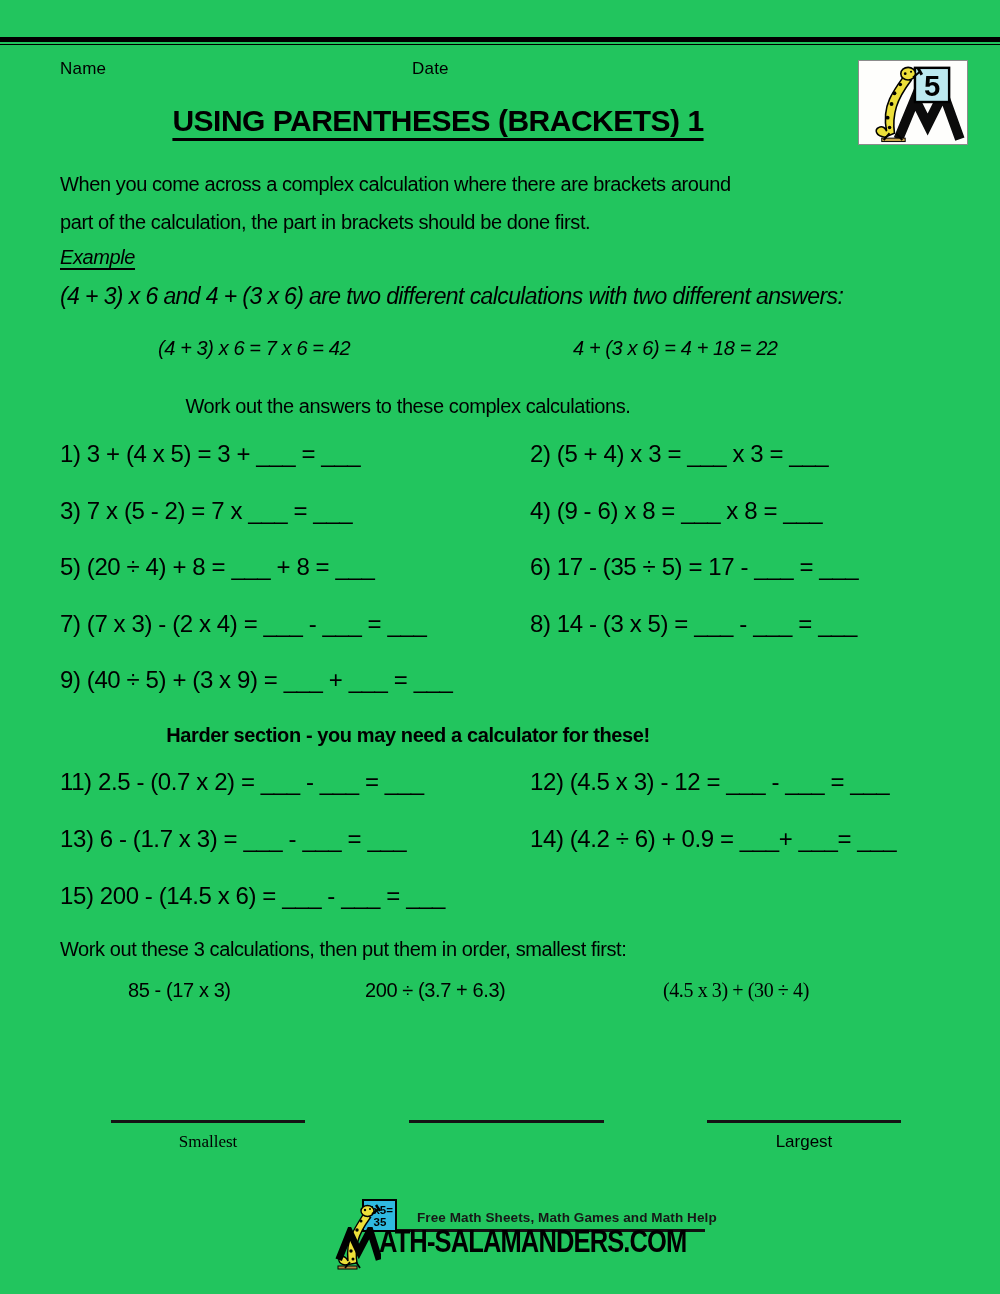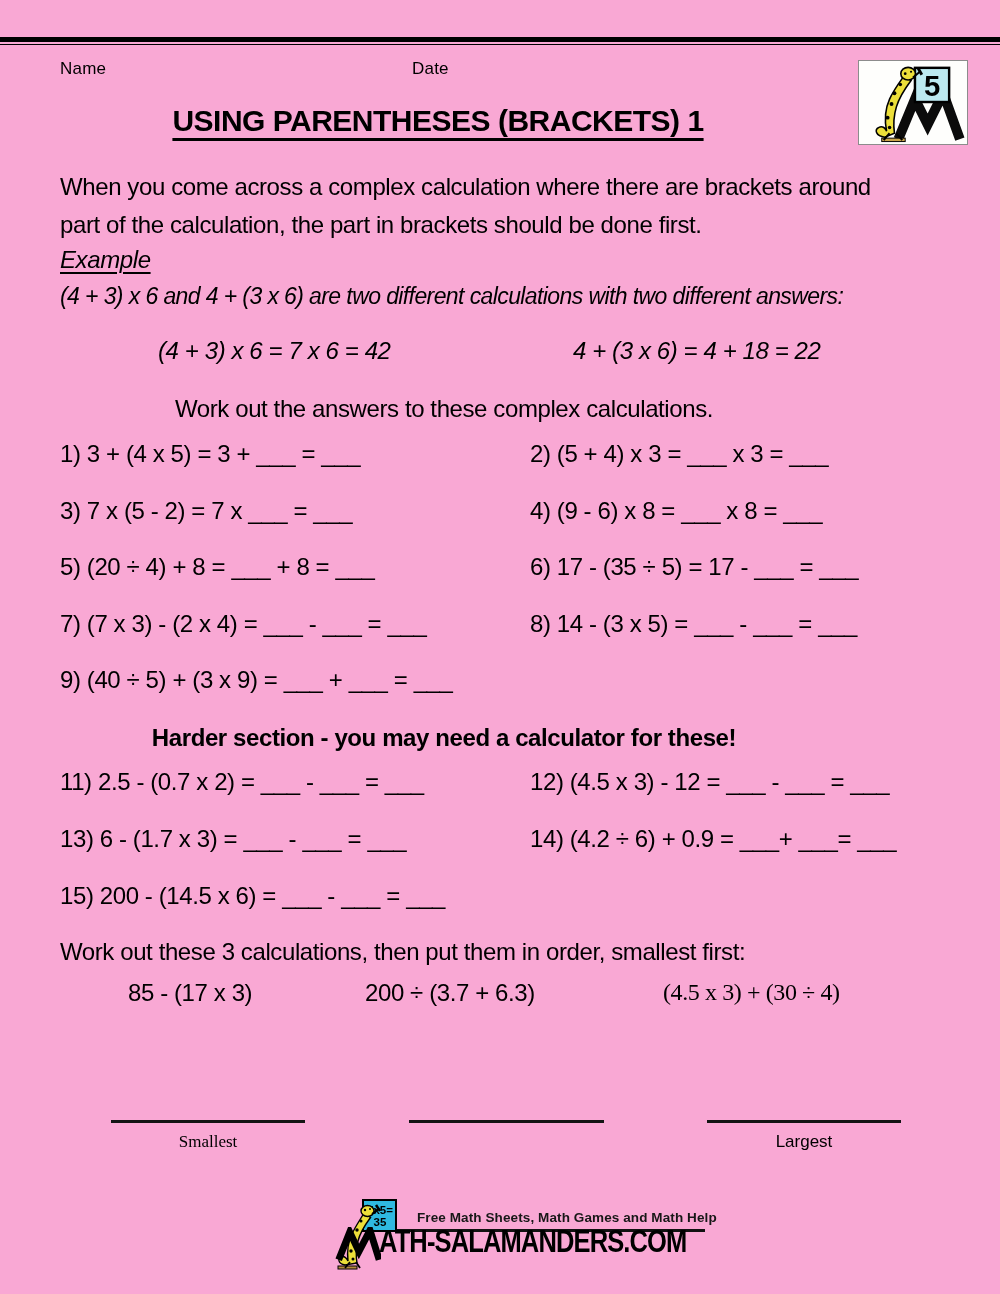--- a/index.html
+++ b/index.html
@@ -1,49 +1,49 @@
 <!DOCTYPE html>
 <html><head>
 <meta charset="utf-8">
 <style>
   html,body { margin:0; padding:0; background:#fdfdf9; }
   .page {
     position:relative; width:1000px; height:1294px;
-    background:#f9a8d4; color:#000;
+    background:#22c55e; color:#000;
     font-family:"Liberation Sans", sans-serif;
     overflow:hidden;
   }
   .abs { position:absolute; white-space:nowrap; }
 
   
   .top-rule { top:37px; left:0; width:1000px; height:2px;
     border-top:5px solid #000; border-bottom:1px solid #000; }
 
   .small-label { font-size:17px; letter-spacing:0.2px; }
   .name-label { top:59px; left:60px; }
   .date-label { top:59px; left:412px; }
 
   .logo-box { top:60px; left:858px; width:110px; height:85px;
     border:1px solid #8c8c8c; background:#fefefc; box-sizing:border-box; }
 
   .page-title { top:104px; left:0; width:876px; text-align:center;
     font-size:30px; font-weight:bold; letter-spacing:-0.5px; }
   .page-title span { text-decoration:underline; text-decoration-thickness:3px; text-underline-offset:7px; }
 
-  .body-text { font-size:24px; letter-spacing:-0.4px; }
+  .body-text { font-size:20px; letter-spacing:-0.4px; }
   .italic { font-style:italic; }
 
   .intro-line1 { top:173px; left:60px; }
   .intro-line2 { top:211px; left:60px; }
   .example-label { top:246px; left:60px; text-decoration:underline; text-decoration-thickness:2px; text-underline-offset:4px; }
   .example-sentence { top:283px; left:60px; font-size:23px; letter-spacing:-0.6px; }
   .example-calc-left  { top:337px; left:158px; }
   .example-calc-right { top:337px; left:573px; }
 
-  .center-text { left:0; width:816px; text-align:center;padding-left:36px; }
+  .center-text { left:0; width:816px; text-align:center; }
   .instruction-1 { top:395px; }
   .harder-heading { top:724px; font-weight:bold; }
 
   .problems-grid { left:60px; width:880px; display:grid;
     grid-template-columns:470px auto; grid-auto-rows:56.5px; }
   .problems-grid .problem { font-size:24px; letter-spacing:-0.4px; white-space:nowrap; line-height:28px; }
   .grid-1 { top:440px; }
   .grid-2 { top:768px; grid-auto-rows:57px; }
 
   .ordering-instruction { top:938px; left:60px; }

